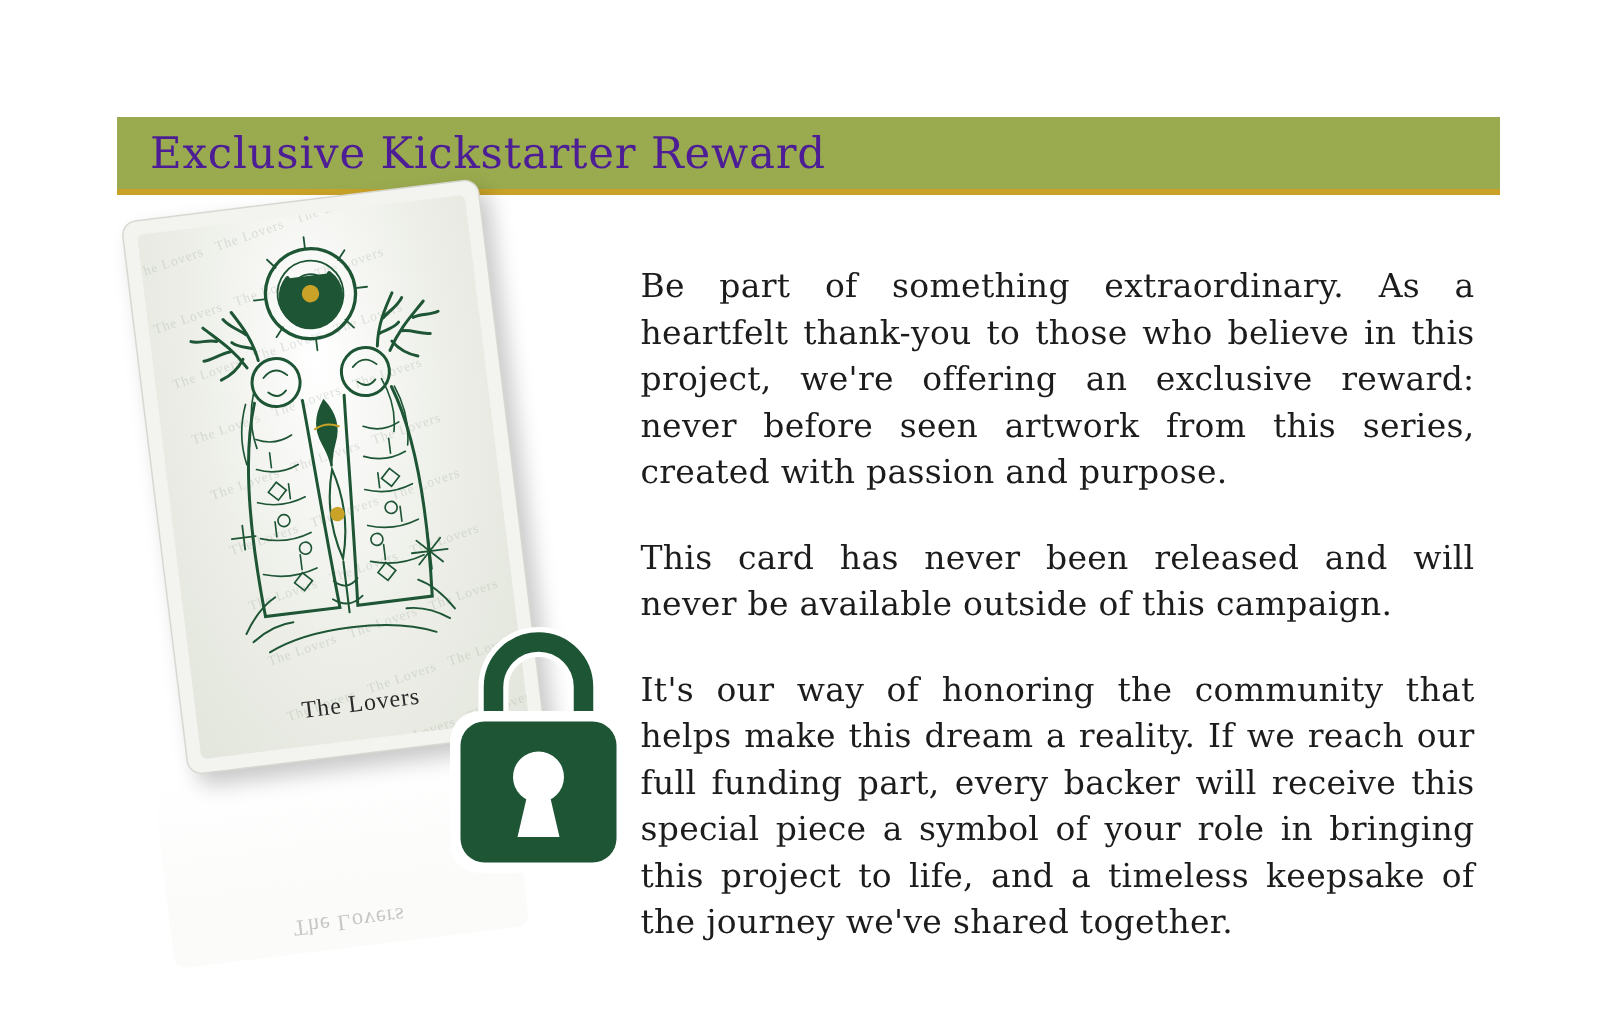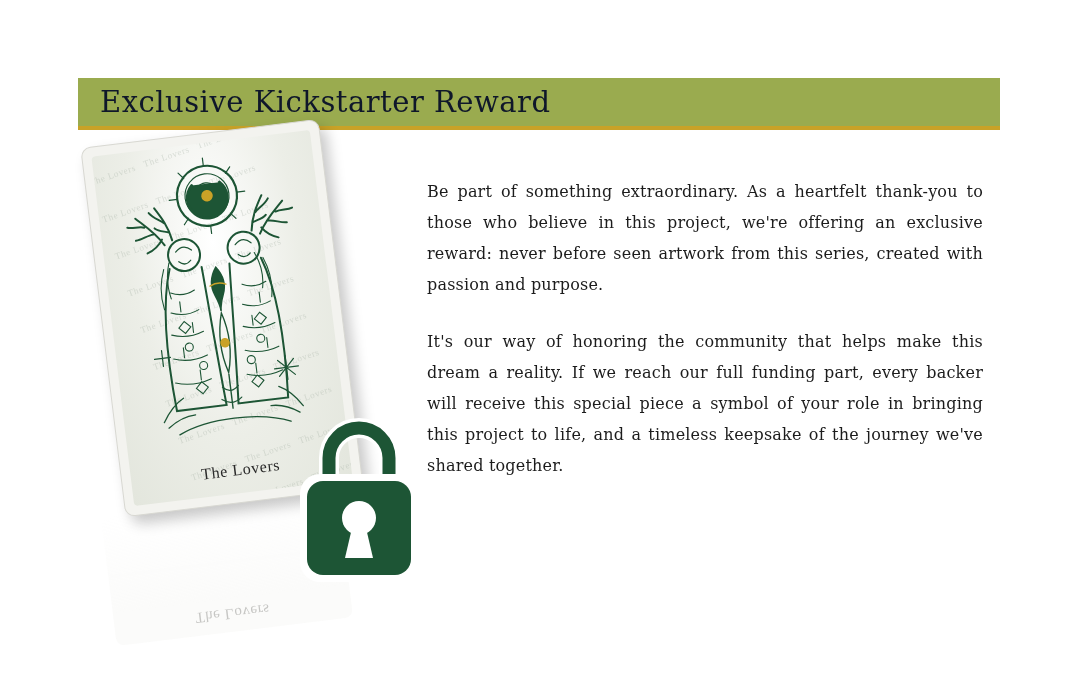--- a/index.html
+++ b/index.html
@@ -28,21 +28,21 @@
     top: 78px;
     width: 922px;
     height: 52px;
     background: #9aab4f;
     border-bottom: 4px solid #c9a227;
     box-sizing: border-box;
     display: flex;
     align-items: center;
   }
   .banner-title {
-    color: #0f172a;
+    color: #4c1d95;
     font-family: "DejaVu Serif", serif;
     font-size: 29px;
     letter-spacing: 0.5px;
     padding-left: 22px;
     font-weight: normal;
     white-space: nowrap;
   }
 
   
   .card-area {
@@ -144,21 +144,21 @@
   .copy {
     position: absolute;
     left: 427px;
     top: 176px;
     width: 556px;
     color: #1c1c1c;
     font-family: "DejaVu Serif", serif;
   }
   .copy p {
     margin: 0 0 26px 0;
-    font-size: 16px;
+    font-size: 22px;
     line-height: 31px;
     text-align: justify;
     letter-spacing: 0.2px;
   }
   .copy p:last-child { margin-bottom: 0; }
 </style>
 </head>
 <body>
 
 <div class="page">
@@ -276,16 +276,17 @@
       <rect x="16" y="74" width="118" height="108" rx="20" fill="#ffffff"></rect>
       <rect x="23" y="81" width="104" height="94" rx="16" fill="#1d5535"></rect>
 
       <circle cx="75" cy="118" r="17" fill="#ffffff"></circle>
       <path d="M68 128 L61 158 L89 158 L82 128 Z" fill="#ffffff"></path>
     </svg>
   </div>
 
   <div class="copy">
     <p>Be part of something extraordinary. As a heartfelt thank-you to those who believe in this project, we're offering an exclusive reward: never before seen artwork from this series, created with passion and purpose.</p>
+    <p>This card has never been released and will never be available outside of this campaign.</p>
     <p>It's our way of honoring the community that helps make this dream a reality. If we reach our full funding part, every backer will receive this special piece a symbol of your role in bringing this project to life, and a timeless keepsake of the journey we've shared together.</p>
   </div>
 
 </div>
 
 </body></html>

